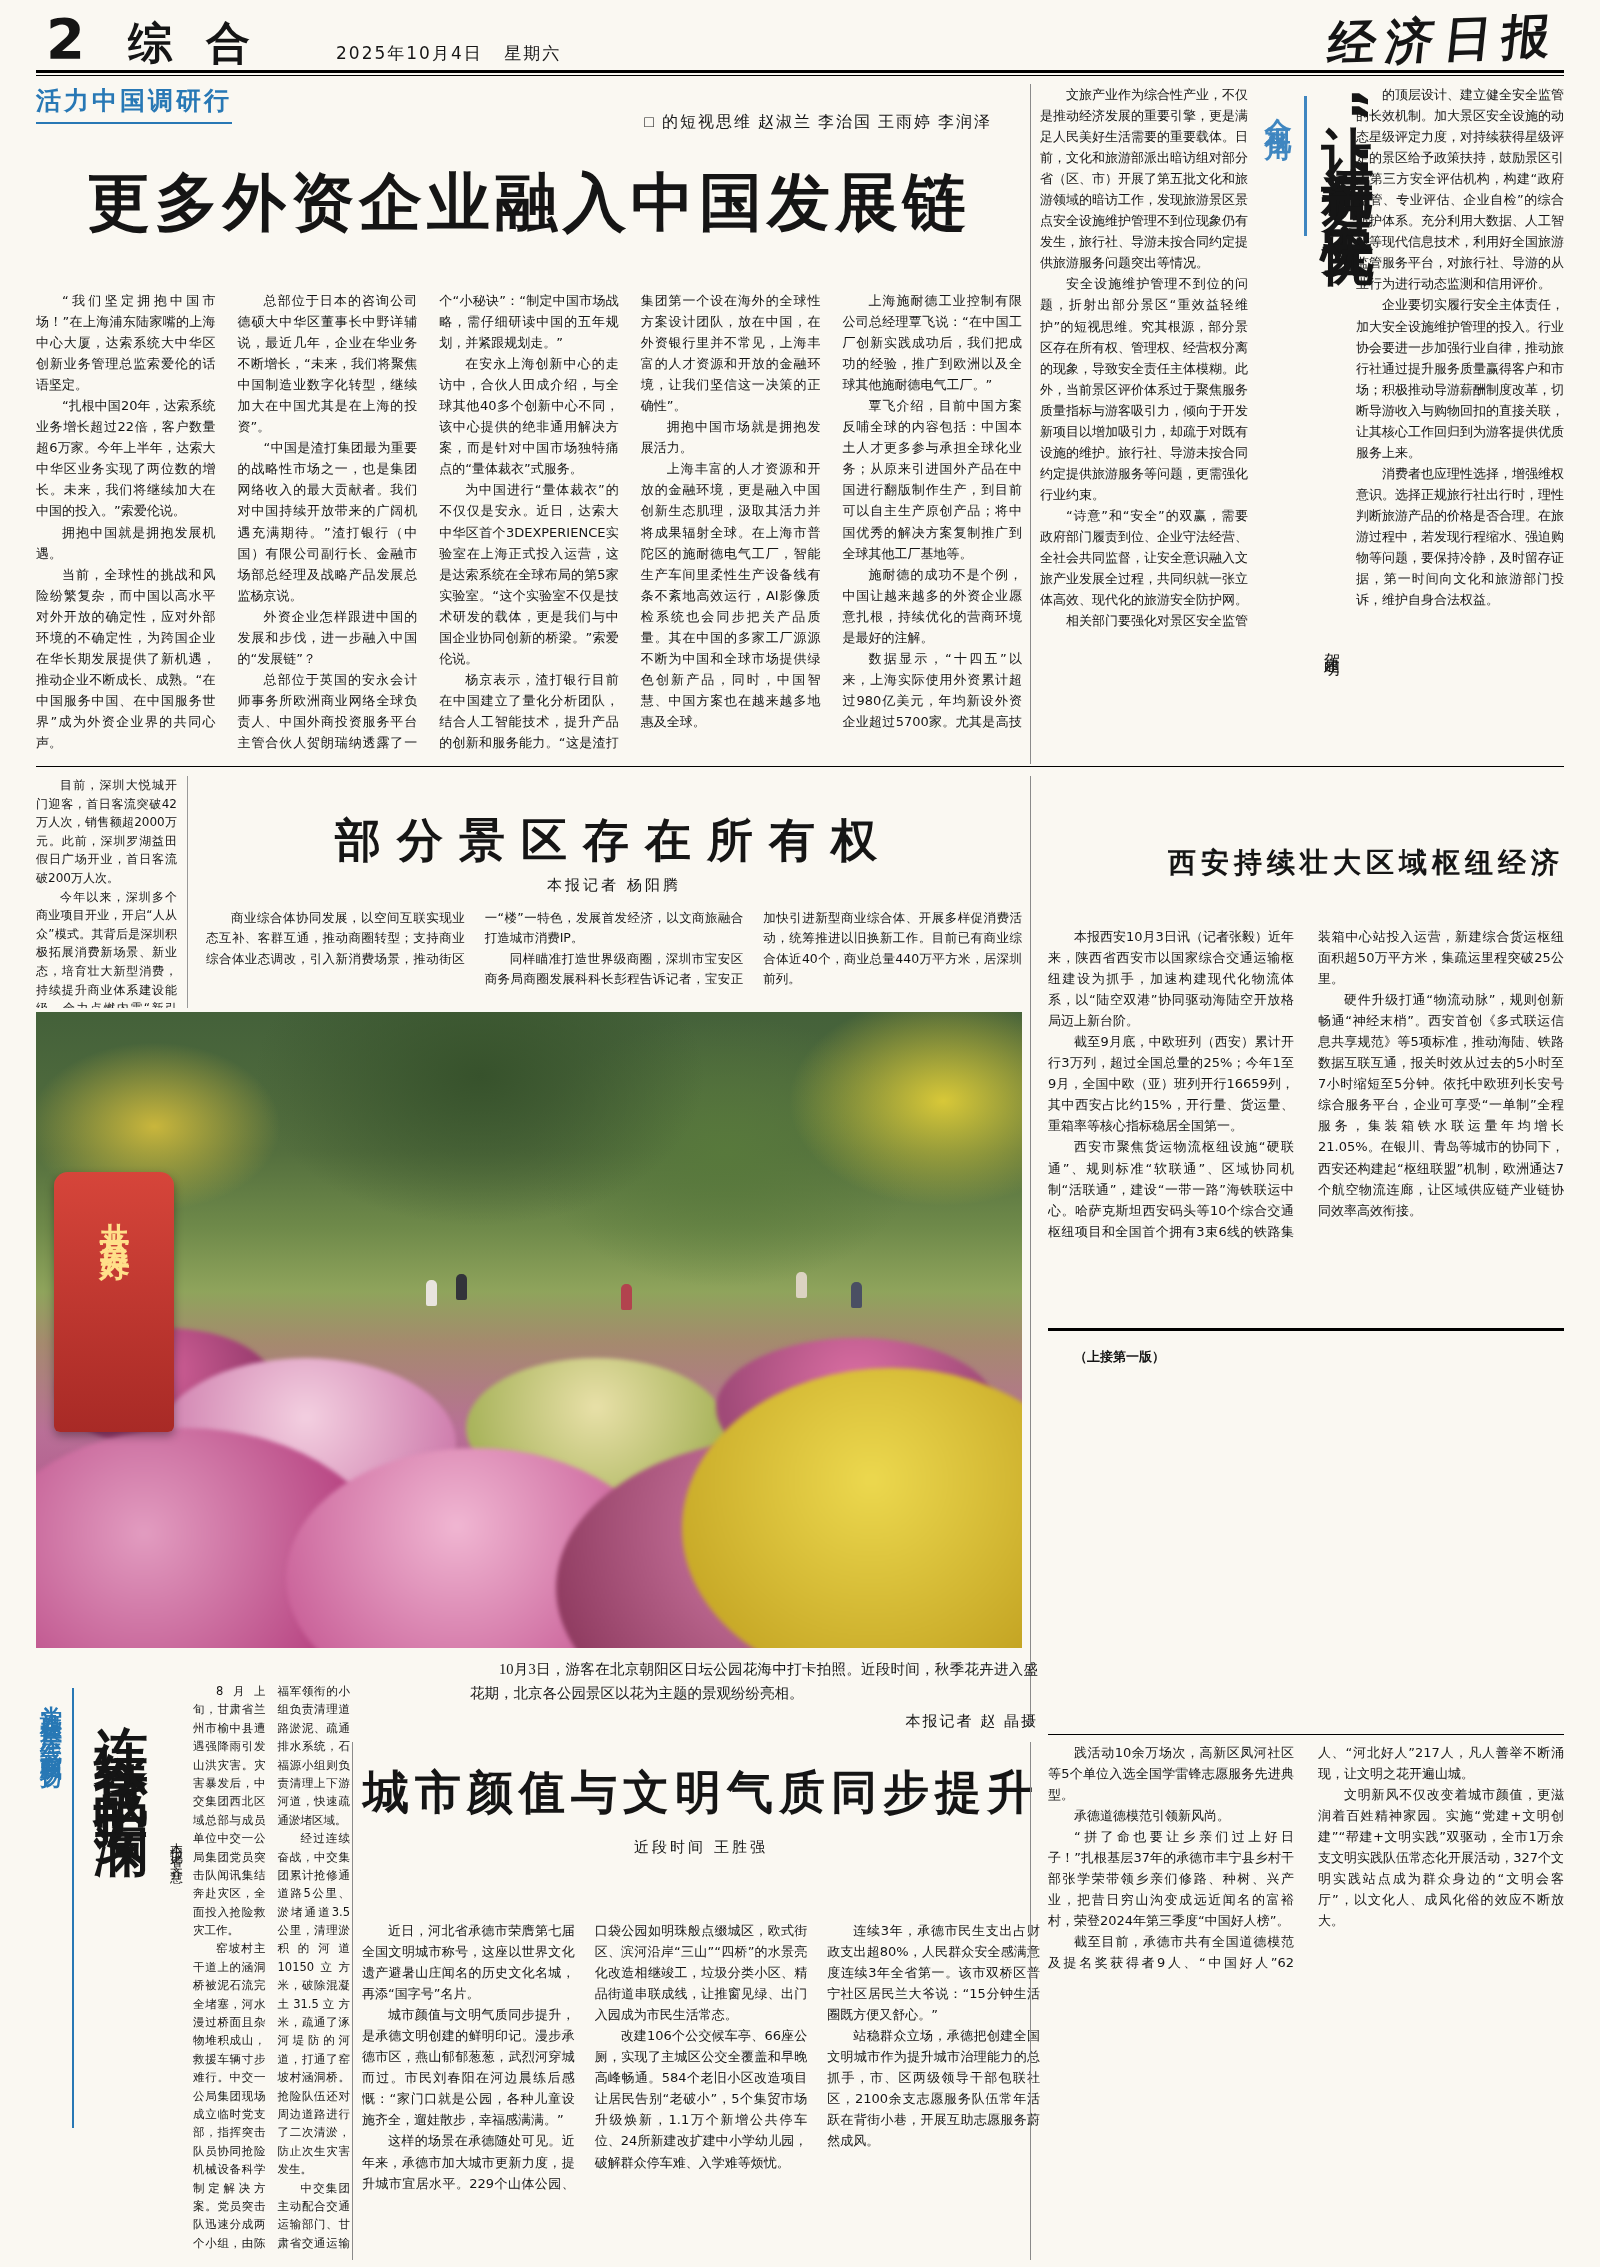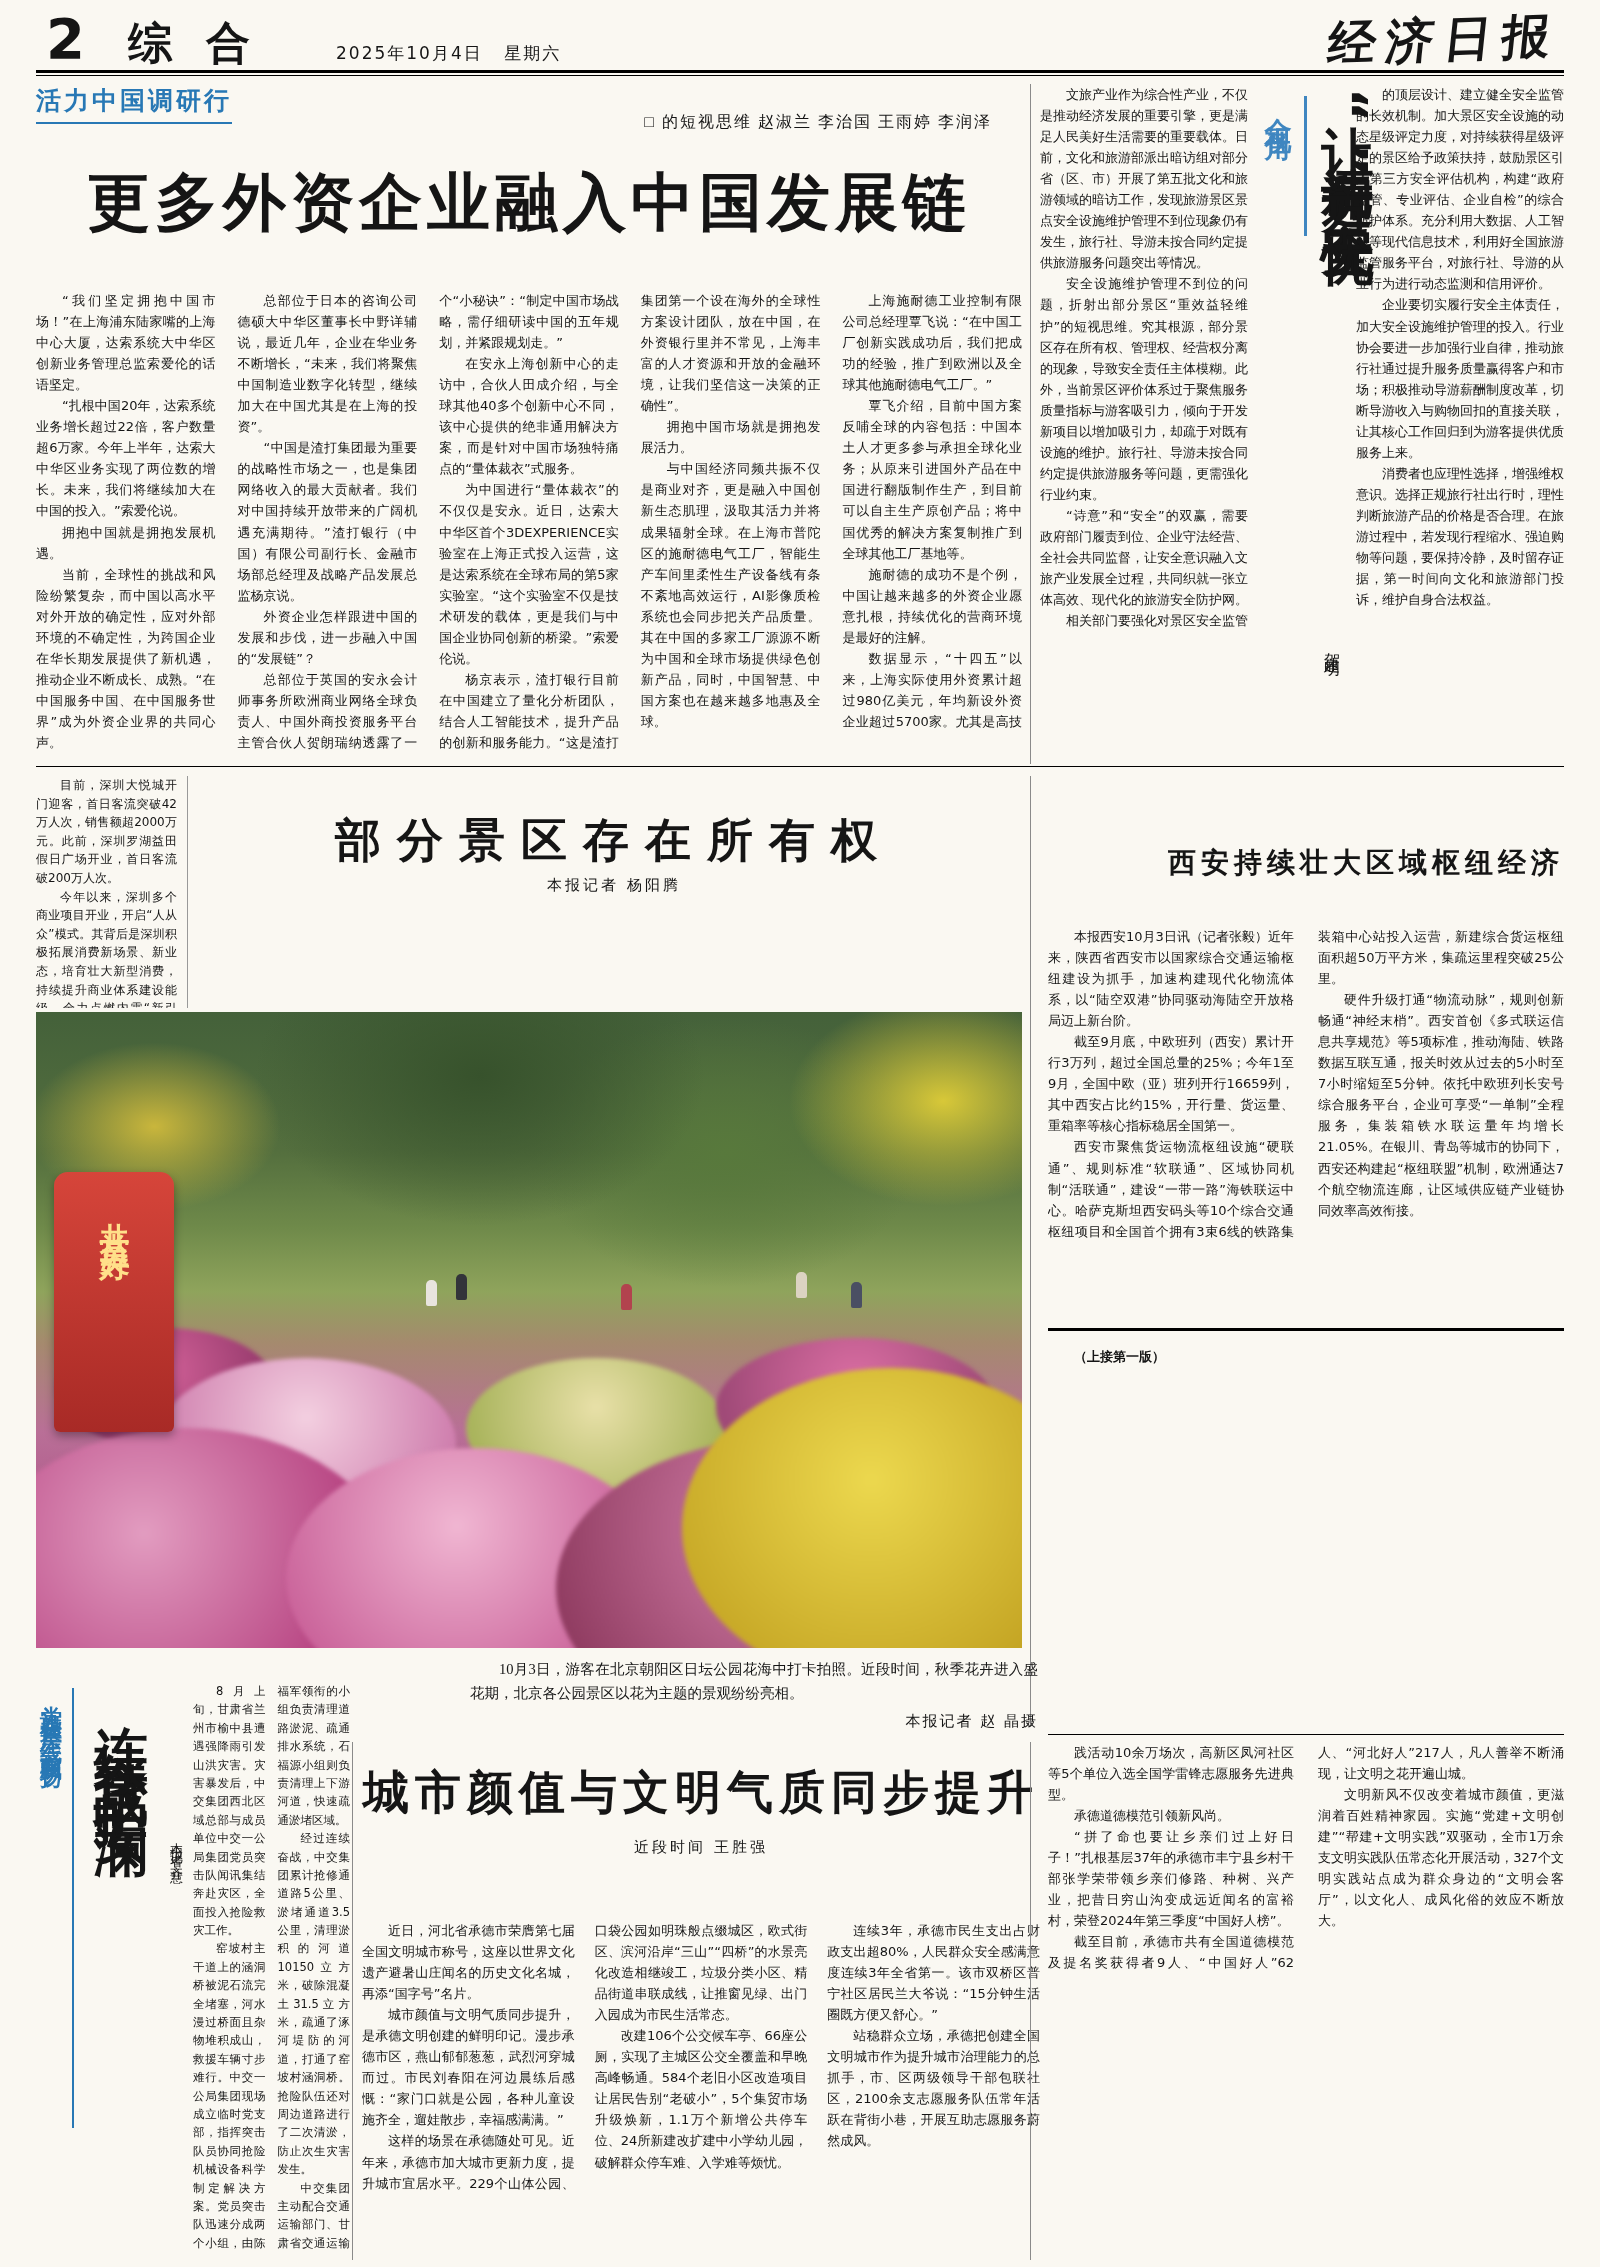--- a/index.html
+++ b/index.html
@@ -148,21 +148,21 @@
       <p>拥抱中国就是拥抱发展机遇。</p>
       <p>当前，全球性的挑战和风险纷繁复杂，而中国以高水平对外开放的确定性，应对外部环境的不确定性，为跨国企业在华长期发展提供了新机遇，推动企业不断成长、成熟。“在中国服务中国、在中国服务世界”成为外资企业界的共同心声。</p>
       <p>总部位于日本的咨询公司德硕大中华区董事长中野详辅说，最近几年，企业在华业务不断增长，“未来，我们将聚焦中国制造业数字化转型，继续加大在中国尤其是在上海的投资”。</p>
       <p>“中国是渣打集团最为重要的战略性市场之一，也是集团网络收入的最大贡献者。我们对中国持续开放带来的广阔机遇充满期待。”渣打银行（中国）有限公司副行长、金融市场部总经理及战略产品发展总监杨京说。</p>
       <p>外资企业怎样跟进中国的发展和步伐，进一步融入中国的“发展链”？</p>
       <p>总部位于英国的安永会计师事务所欧洲商业网络全球负责人、中国外商投资服务平台主管合伙人贺朗瑞纳透露了一个“小秘诀”：“制定中国市场战略，需仔细研读中国的五年规划，并紧跟规划走。”</p>
       <p>在安永上海创新中心的走访中，合伙人田成介绍，与全球其他40多个创新中心不同，该中心提供的绝非通用解决方案，而是针对中国市场独特痛点的“量体裁衣”式服务。</p>
       <p>为中国进行“量体裁衣”的不仅仅是安永。近日，达索大中华区首个3DEXPERIENCE实验室在上海正式投入运营，这是达索系统在全球布局的第5家实验室。“这个实验室不仅是技术研发的载体，更是我们与中国企业协同创新的桥梁。”索爱伦说。</p>
       <p>杨京表示，渣打银行目前在中国建立了量化分析团队，结合人工智能技术，提升产品的创新和服务能力。“这是渣打集团第一个设在海外的全球性方案设计团队，放在中国，在外资银行里并不常见，上海丰富的人才资源和开放的金融环境，让我们坚信这一决策的正确性”。</p>
       <p>拥抱中国市场就是拥抱发展活力。</p>
-      <p>与中国经济同频共振不仅是商业对齐，更是融入中国创新生态肌理，汲取其活力并将成果辐射全球。在上海市普陀区的施耐德电气工厂，智能生产车间里柔性生产设备线有条不紊地高效运行，AI影像质检系统也会同步把关产品质量。其在中国的多家工厂源源不断为中国和全球市场提供绿色创新产品，同时，中国智慧、中国方案也在越来越多地惠及全球。</p>
+      <p>上海丰富的人才资源和开放的金融环境，更是融入中国创新生态肌理，汲取其活力并将成果辐射全球。在上海市普陀区的施耐德电气工厂，智能生产车间里柔性生产设备线有条不紊地高效运行，AI影像质检系统也会同步把关产品质量。其在中国的多家工厂源源不断为中国和全球市场提供绿色创新产品，同时，中国智慧、中国方案也在越来越多地惠及全球。</p>
       <p>上海施耐德工业控制有限公司总经理覃飞说：“在中国工厂创新实践成功后，我们把成功的经验，推广到欧洲以及全球其他施耐德电气工厂。”</p>
       <p>覃飞介绍，目前中国方案反哺全球的内容包括：中国本土人才更多参与承担全球化业务；从原来引进国外产品在中国进行翻版制作生产，到目前可以自主生产原创产品；将中国优秀的解决方案复制推广到全球其他工厂基地等。</p>
       <p>施耐德的成功不是个例，中国让越来越多的外资企业愿意扎根，持续优化的营商环境是最好的注解。</p>
       <p>数据显示，“十四五”以来，上海实际使用外资累计超过980亿美元，年均新设外资企业超过5700家。尤其是高技术制造业吸引外资占制造业比重由37.2%上升至75.4%。</p>
     </div>
 </div>
 
 <div class="vrule" style="left:1030px; top:84px; height:680px;"></div>
 
 <div id="jsj">
@@ -187,20 +187,24 @@
 <div class="hrule" style="left:36px; top:766px; width:1528px; height:1px;"></div>
 
 <div id="sz">
   <div class="sz-intro flow">
       <p>目前，深圳大悦城开门迎客，首日客流突破42万人次，销售额超2000万元。此前，深圳罗湖益田假日广场开业，首日客流破200万人次。</p>
       <p>今年以来，深圳多个商业项目开业，开启“人从众”模式。其背后是深圳积极拓展消费新场景、新业态，培育壮大新型消费，持续提升商业体系建设能级，全力点燃内需“新引擎”。</p>
     </div>
   <div class="sz-main">
     <div class="sz-headline">部分景区存在所有权</div>
     <div class="sz-byline">本报记者 杨阳腾</div>
+    <div class="sz-body col-text flow">
+        <p>商业综合体协同发展，以空间互联实现业态互补、客群互通，推动商圈转型；支持商业综合体业态调改，引入新消费场景，推动街区一“楼”一特色，发展首发经济，以文商旅融合打造城市消费IP。</p>
+        <p>同样瞄准打造世界级商圈，深圳市宝安区商务局商圈发展科科长彭程告诉记者，宝安正加快引进新型商业综合体、开展多样促消费活动，统筹推进以旧换新工作。目前已有商业综合体近40个，商业总量440万平方米，居深圳前列。</p>
+      </div>
   </div>
 </div>
 
 <div class="vrule" style="left:1030px; top:776px; height:950px;"></div>
 
 <div id="xa">
   <div class="xa-headline">西安持续壮大区域枢纽经济</div>
   <div class="xa-body col-text flow">
       <p>本报西安10月3日讯（记者张毅）近年来，陕西省西安市以国家综合交通运输枢纽建设为抓手，加速构建现代化物流体系，以“陆空双港”协同驱动海陆空开放格局迈上新台阶。</p>
       <p>截至9月底，中欧班列（西安）累计开行3万列，超过全国总量的25%；今年1至9月，全国中欧（亚）班列开行16659列，其中西安占比约15%，开行量、货运量、重箱率等核心指标稳居全国第一。</p>

